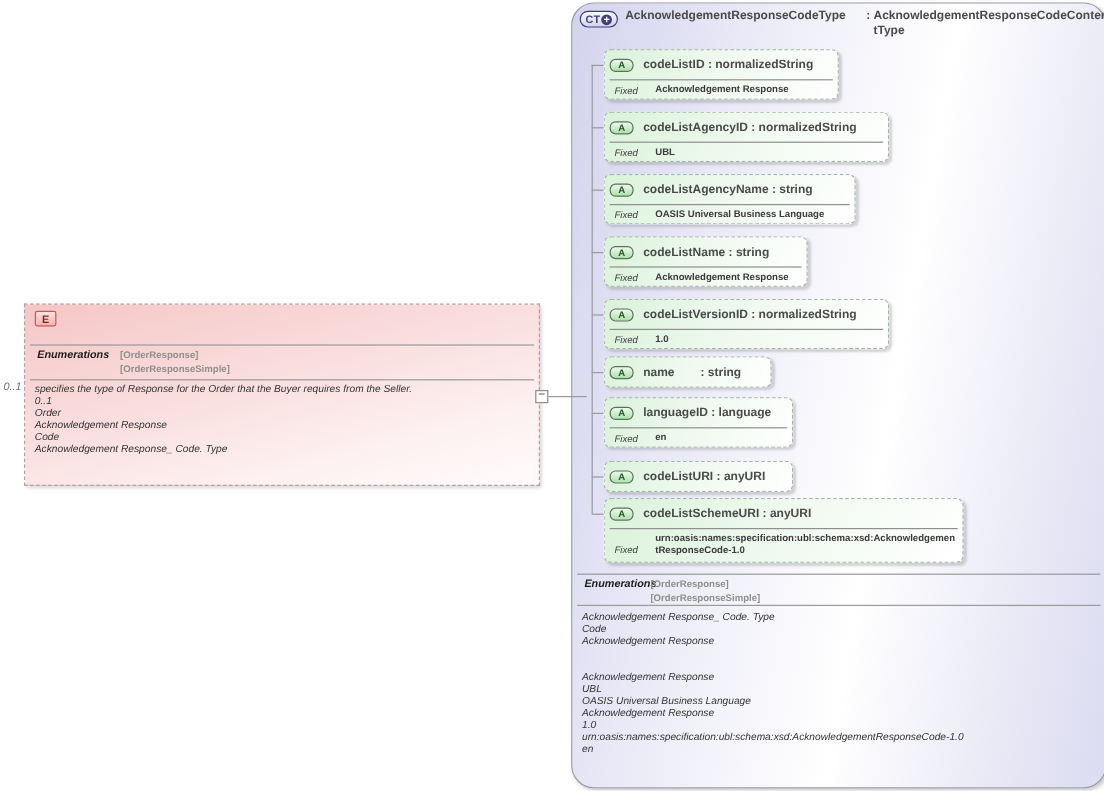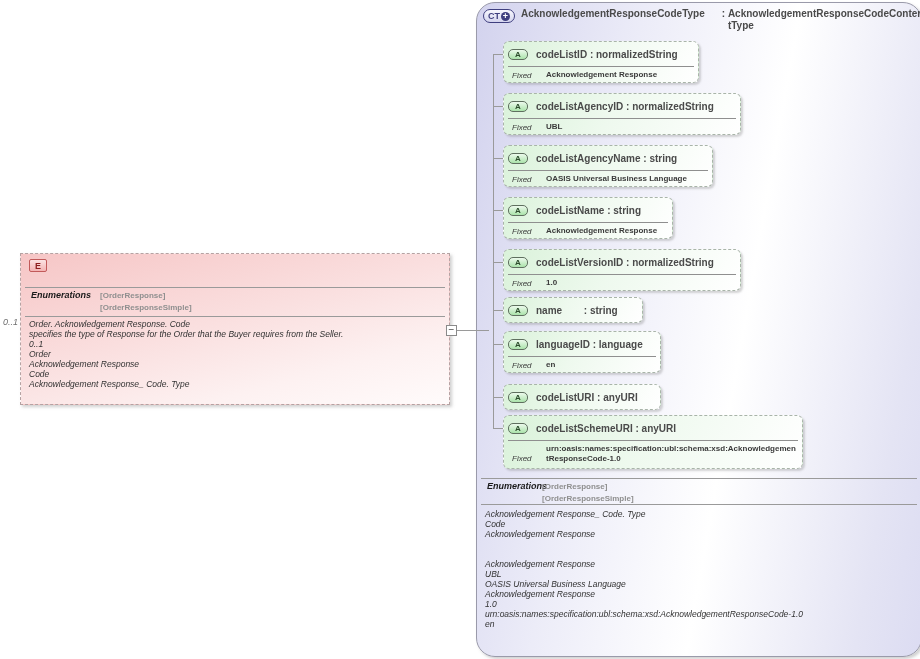--- a/index.html
+++ b/index.html
@@ -104,21 +104,20 @@
     <div class="sep" style="top:33px;"></div>
     <div class="enum-row" style="left:10px;top:36px;">
       <div class="enum-label" style="width:69px;">Enumerations</div>
       <div class="enum-items" id="e-enums">
           <div>[OrderResponse]</div>
           <div>[OrderResponseSimple]</div>
         </div>
     </div>
     <div class="sep" style="top:62px;"></div>
     <div class="annot" style="left:8px;top:65px;right:4px;" id="e-annot">
-        <div>Order. Acknowledgement Response. Code</div>
         <div>specifies the type of Response for the Order that the Buyer requires from the Seller.</div>
         <div>0..1</div>
         <div>Order</div>
         <div>Acknowledgement Response</div>
         <div>Code</div>
         <div>Acknowledgement Response_ Code. Type</div>
       </div>
   </div>
 
   <div class="connector-line"></div>

